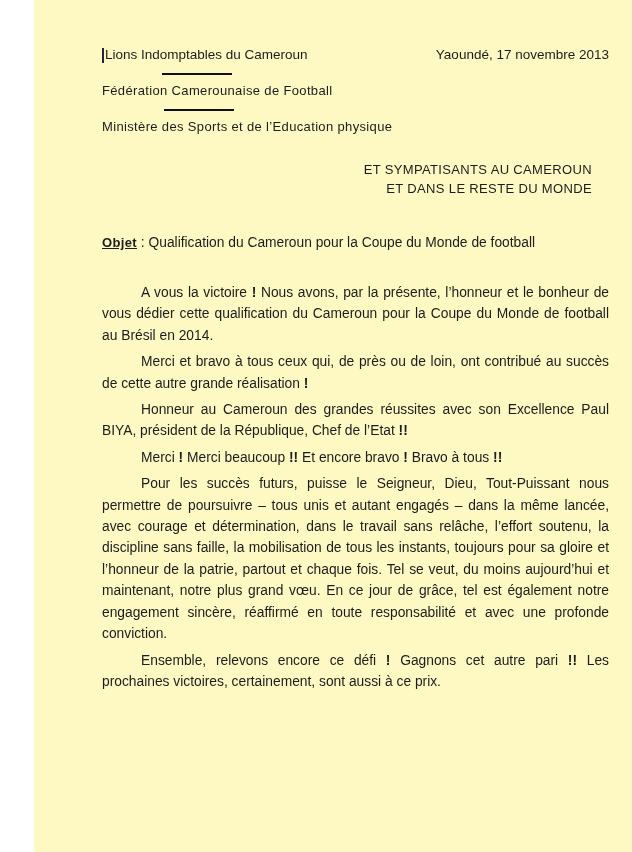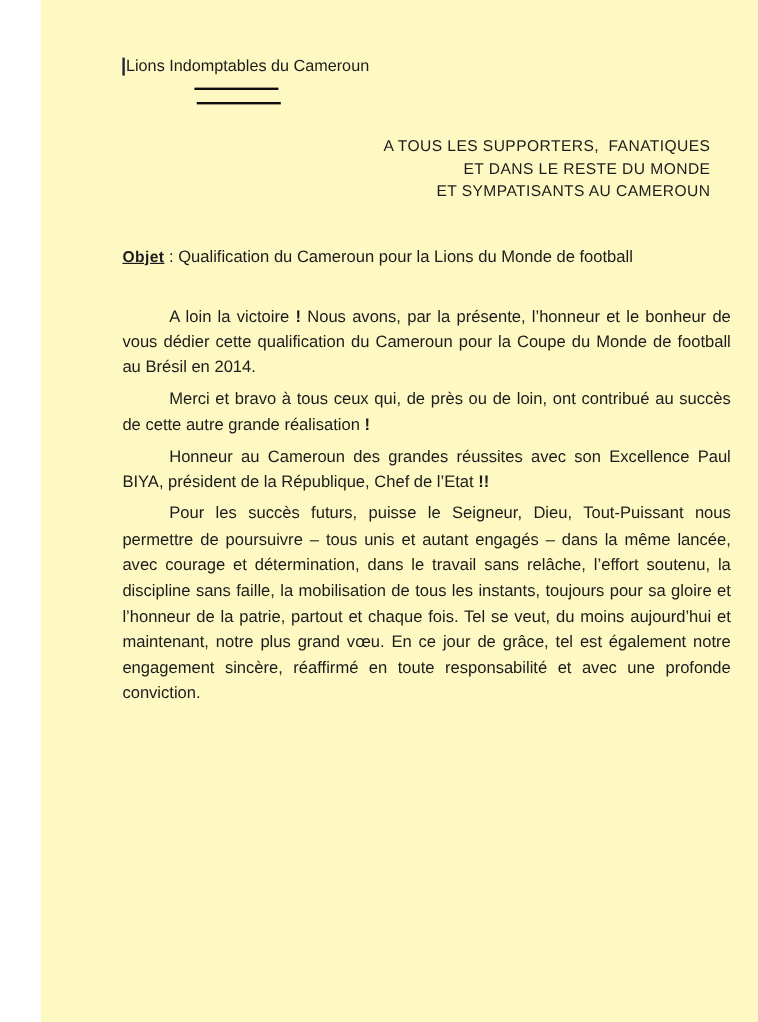--- a/index.html
+++ b/index.html
@@ -62,32 +62,37 @@
   }
   .b { font-weight: bold; }
 </style>
 </head>
 <body>
 
 <div class="page">
 
   <div class="hdr-row">
     <div><span class="caret"></span><span>Lions Indomptables du Cameroun</span></div>
+    <div>Yaoundé, 17 novembre 2013</div>
   </div>
 
   <div class="rule rule1"></div>
 
+  <div class="org2 gothic">Fédération Camerounaise de Football</div>
 
   <div class="rule rule2"></div>
 
+  <div class="org3 gothic">Ministère des Sports et de l’Education physique</div>
 
-  <div class="recipient gothic" id="recipient"><div>A TOUS LES SUPPORTERS,  FANATIQUES</div><div>ET DANS LE RESTE DU MONDE</div><div>ET SYMPATISANTS AU CAMEROUN</div></div>
+  <div class="recipient gothic" id="recipient"><div>ET SYMPATISANTS AU CAMEROUN</div><div>ET DANS LE RESTE DU MONDE</div></div>
 
-  <div class="subject"><span class="subject-label gothic">Objet</span><span> : </span><span>Qualification du Cameroun pour la Lions du Monde de football</span></div>
+  <div class="subject"><span class="subject-label gothic">Objet</span><span> : </span><span>Qualification du Cameroun pour la Coupe du Monde de football</span></div>
 
   <div class="letter-body" id="letterBody">
-      <p class="para"><span>A loin la victoire </span><span class="b">!</span><span> Nous avons, par la présente, l’honneur et le bonheur de vous dédier cette qualification du Cameroun pour la Coupe du Monde de football au Brésil en 2014.</span></p>
+      <p class="para"><span>A vous la victoire </span><span class="b">!</span><span> Nous avons, par la présente, l’honneur et le bonheur de vous dédier cette qualification du Cameroun pour la Coupe du Monde de football au Brésil en 2014.</span></p>
       <p class="para"><span>Merci et bravo à tous ceux qui, de près ou de loin, ont contribué au succès de cette autre grande réalisation </span><span class="b">!</span></p>
       <p class="para"><span>Honneur au Cameroun des grandes réussites avec son Excellence Paul BIYA, président de la République, Chef de l’Etat </span><span class="b">!!</span></p>
+      <p class="para"><span>Merci </span><span class="b">!</span><span> Merci beaucoup </span><span class="b">!!</span><span> Et encore bravo </span><span class="b">!</span><span> Bravo à tous </span><span class="b">!!</span></p>
       <p class="para"><span>Pour les succès futurs, puisse le Seigneur, Dieu, Tout-Puissant nous permettre de poursuivre – tous unis et autant engagés – dans la même lancée, avec courage et détermination, dans le travail sans relâche, l’effort soutenu, la discipline sans faille, la mobilisation de tous les instants, toujours pour sa gloire et l’honneur de la patrie, partout et chaque fois. Tel se veut, du moins aujourd’hui et maintenant, notre plus grand vœu. En ce jour de grâce, tel est également notre engagement sincère, réaffirmé en toute responsabilité et avec une profonde conviction.</span></p>
+      <p class="para"><span>Ensemble, relevons encore ce défi </span><span class="b">!</span><span> Gagnons cet autre pari </span><span class="b">!!</span><span> Les prochaines victoires, certainement, sont aussi à ce prix.</span></p>
     </div>
 
 </div>
 
 </body></html>

